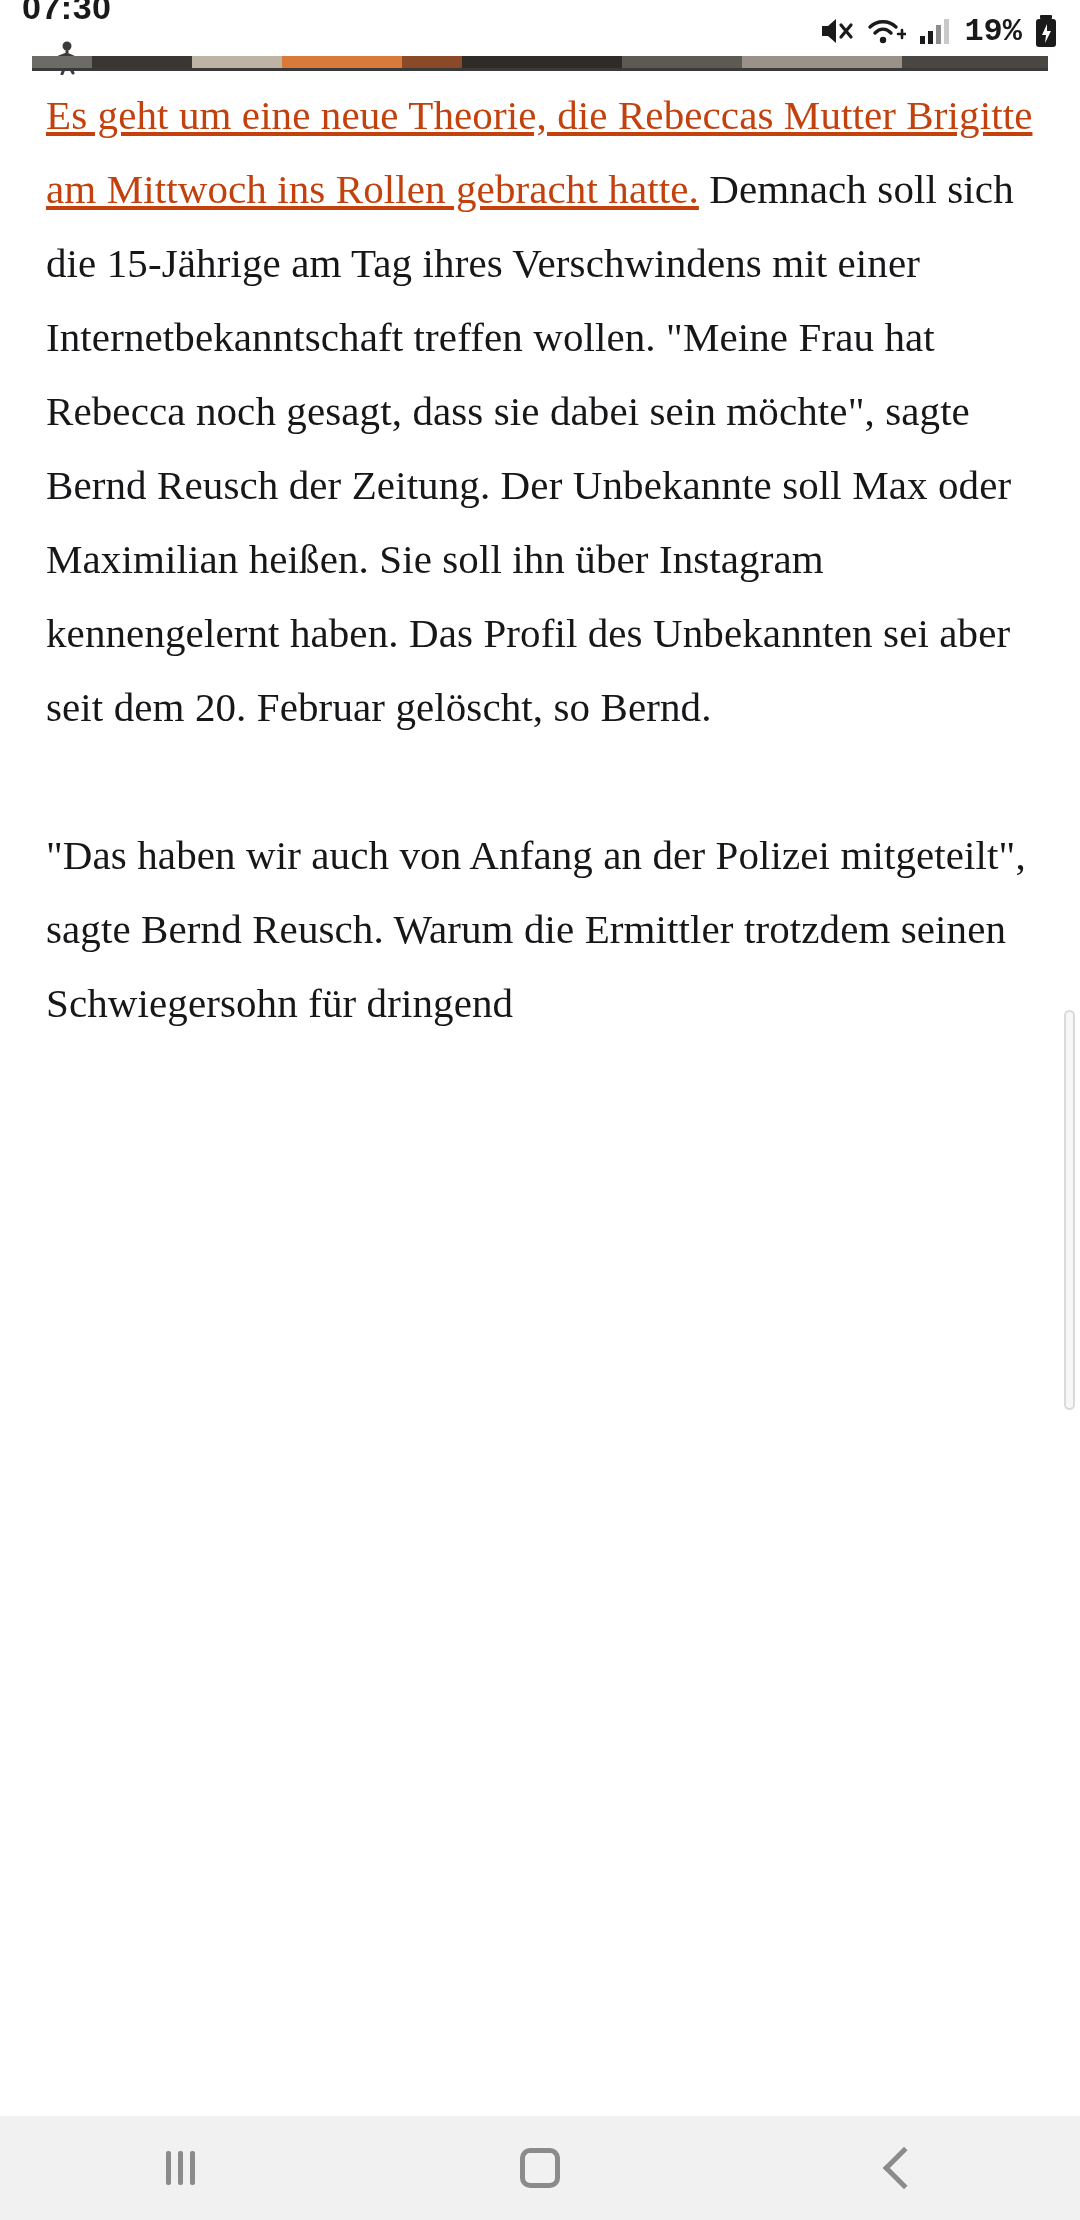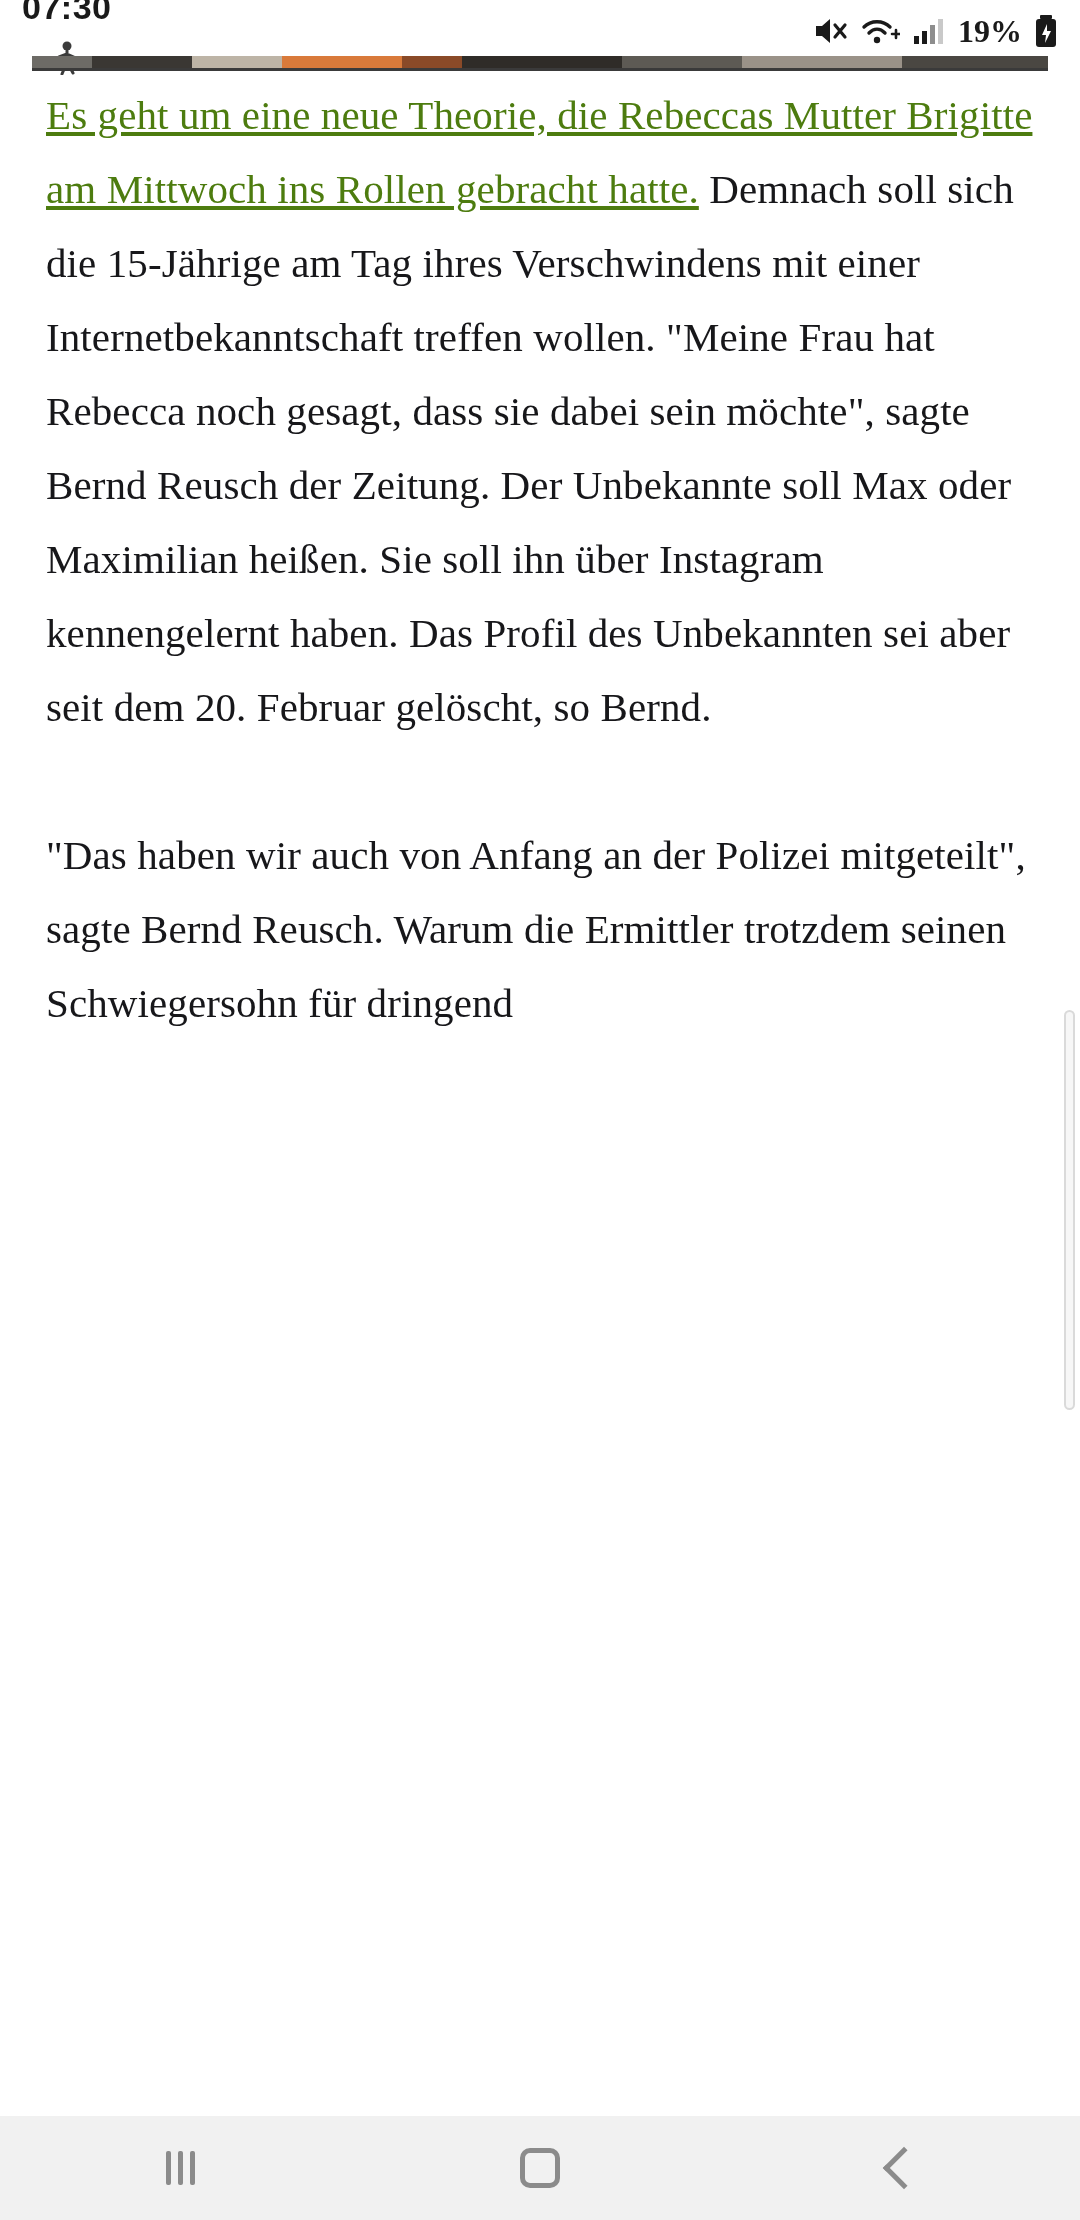--- a/index.html
+++ b/index.html
@@ -37,21 +37,21 @@
     letter-spacing: 0.5px;
   }
   .sb-icon { display: inline-flex; align-items: center; justify-content: center; }
   .sb-right {
     margin-left: auto;
     display: flex;
     align-items: center;
     gap: 12px;
   }
   .sb-battery-text {
-    font-family: Liberation Serif, serif;
+    font-family: Liberation Mono, monospace;
     font-size: 32px;
     font-weight: 700;
     color: #1a1a1a;
   }
 
   
   .img-strip {
     position: absolute;
     top: 56px; left: 32px;
     width: 1016px;
@@ -78,21 +78,21 @@
     overflow: hidden;
   }
   .para {
     font-family: "Liberation Serif", serif;
     font-size: 41px;
     line-height: 74px;
     color: #17171a;
     letter-spacing: 0.1px;
   }
   .para + .para { margin-top: 74px; }
-  .lead-link { color: #4d7c0f; margin-top: 25px; }
+  .lead-link { color: #c2410c; margin-top: 25px; }
 
   
   .scrollbar-track {
     position: absolute;
     right: 5px;
     top: 1010px;
     width: 11px;
     height: 400px;
     border-radius: 8px;
     border: 2px solid #dadada;

